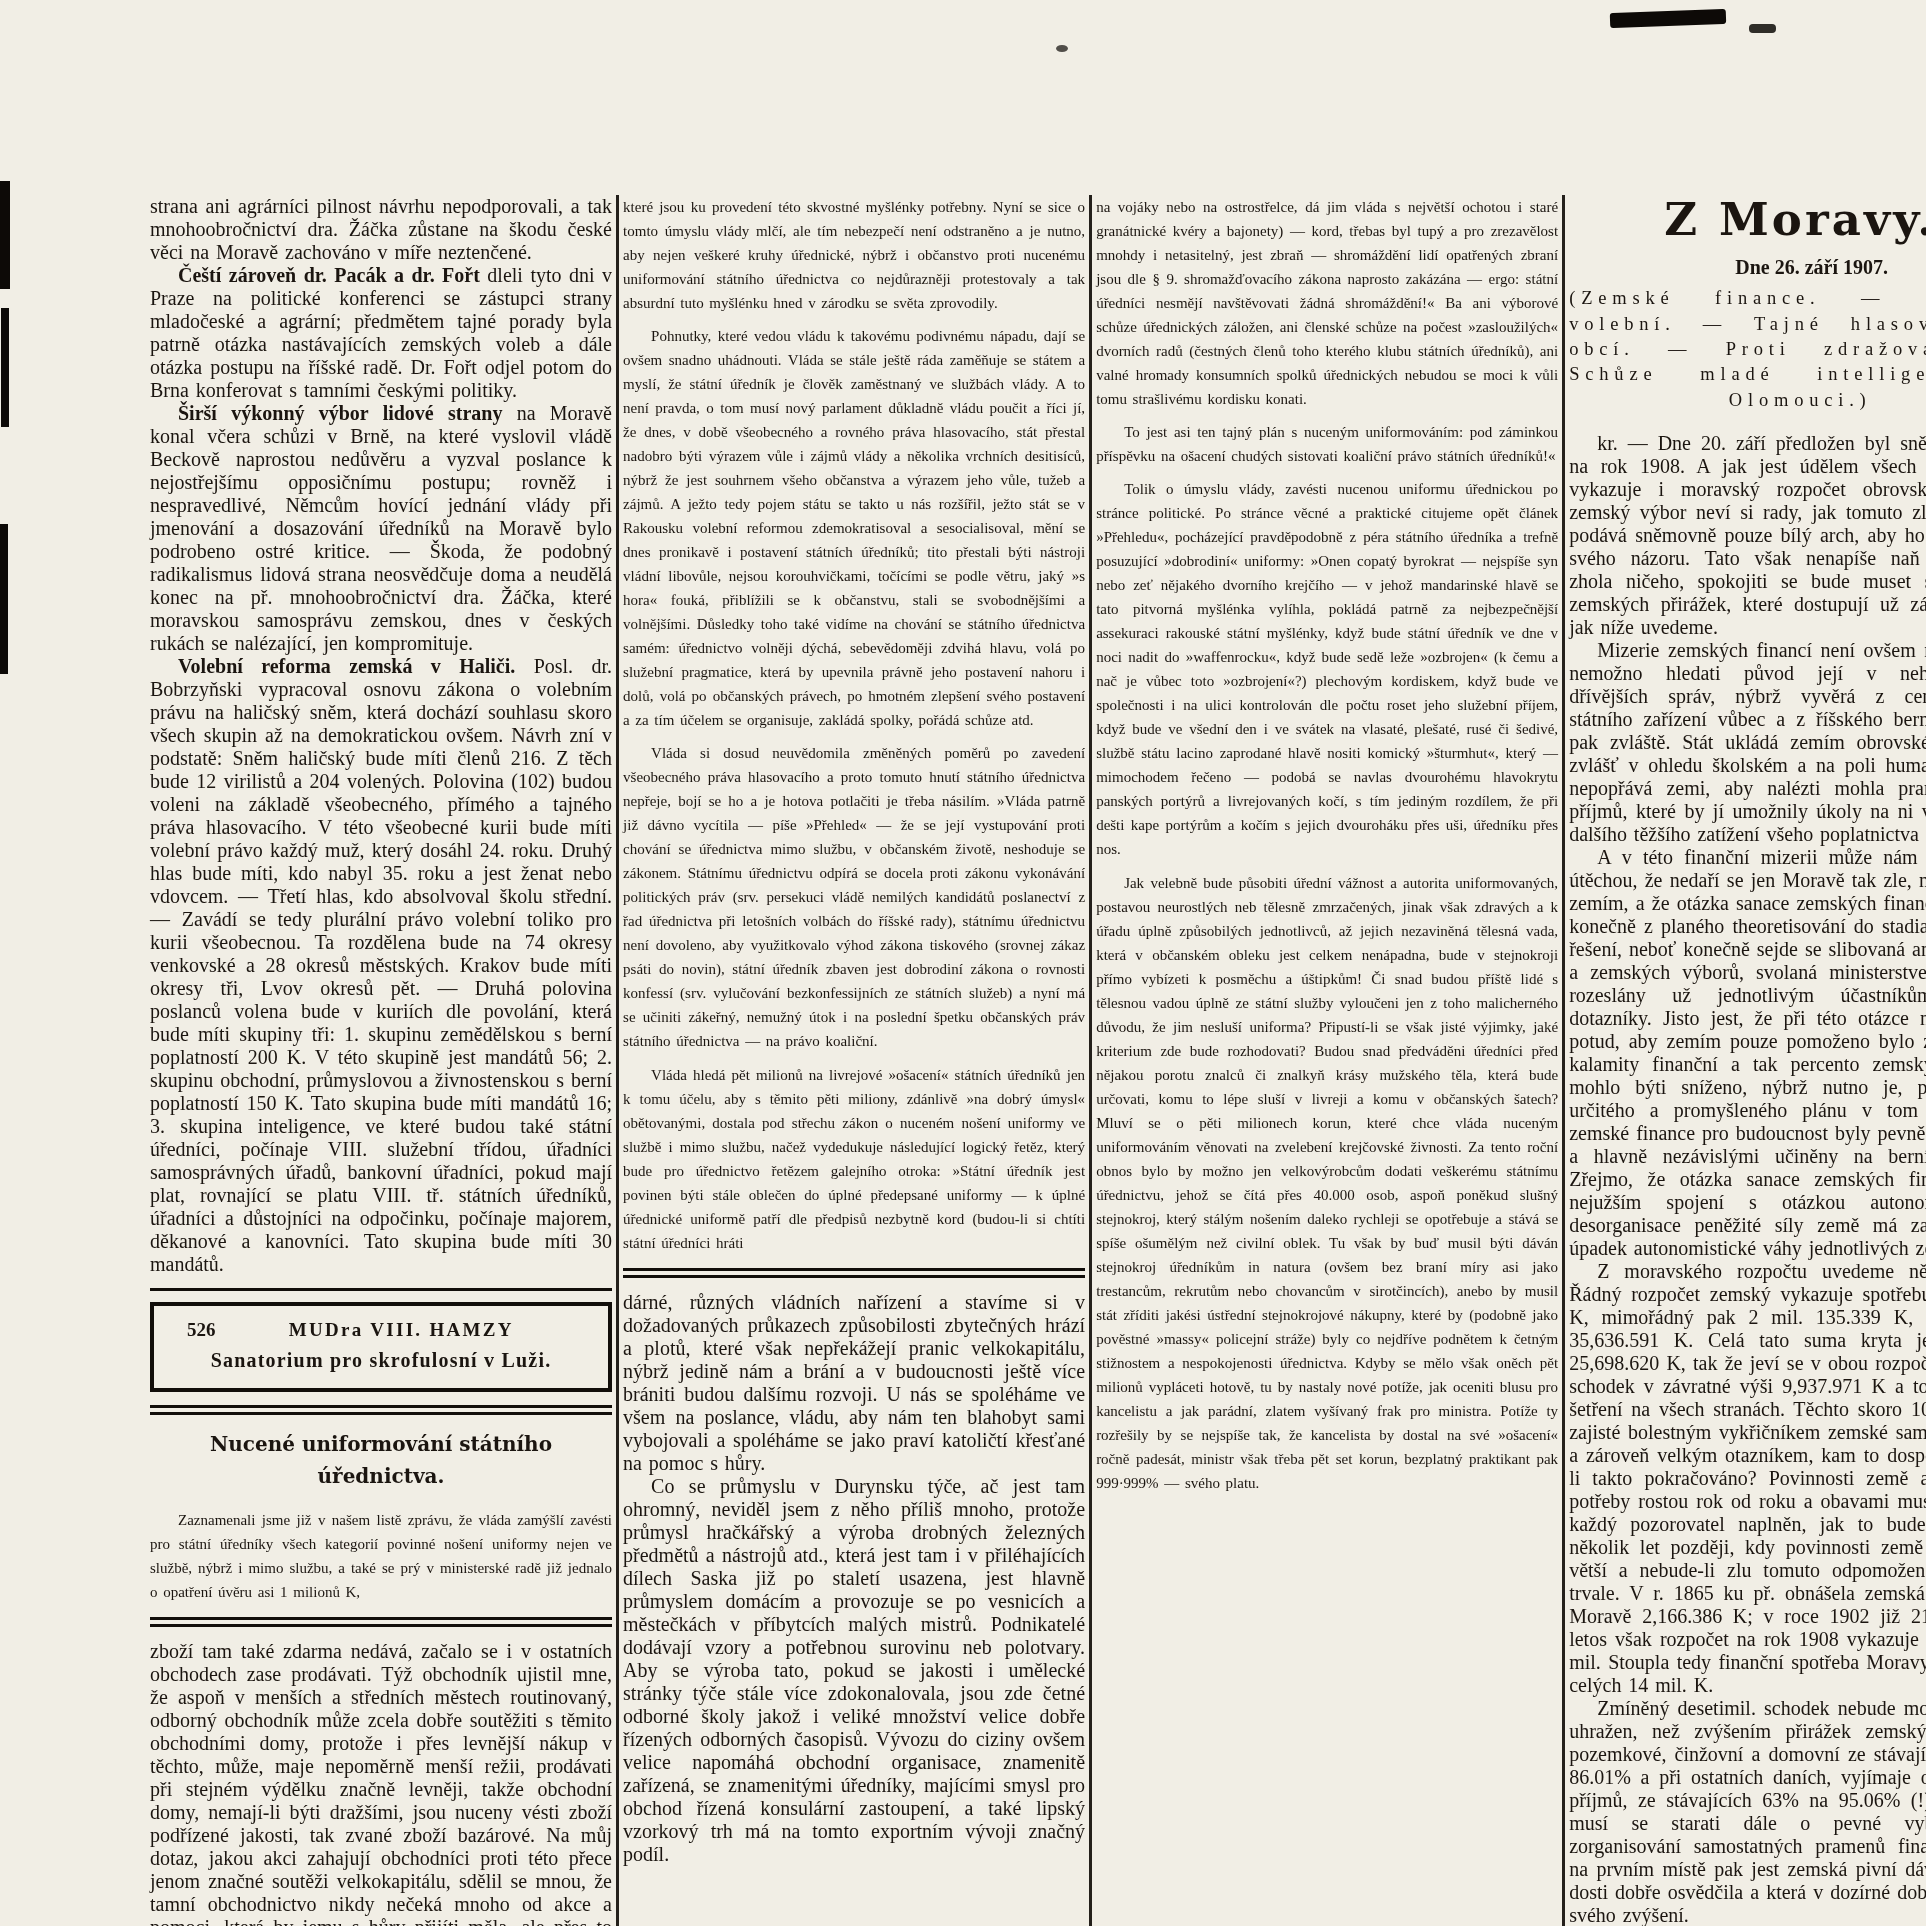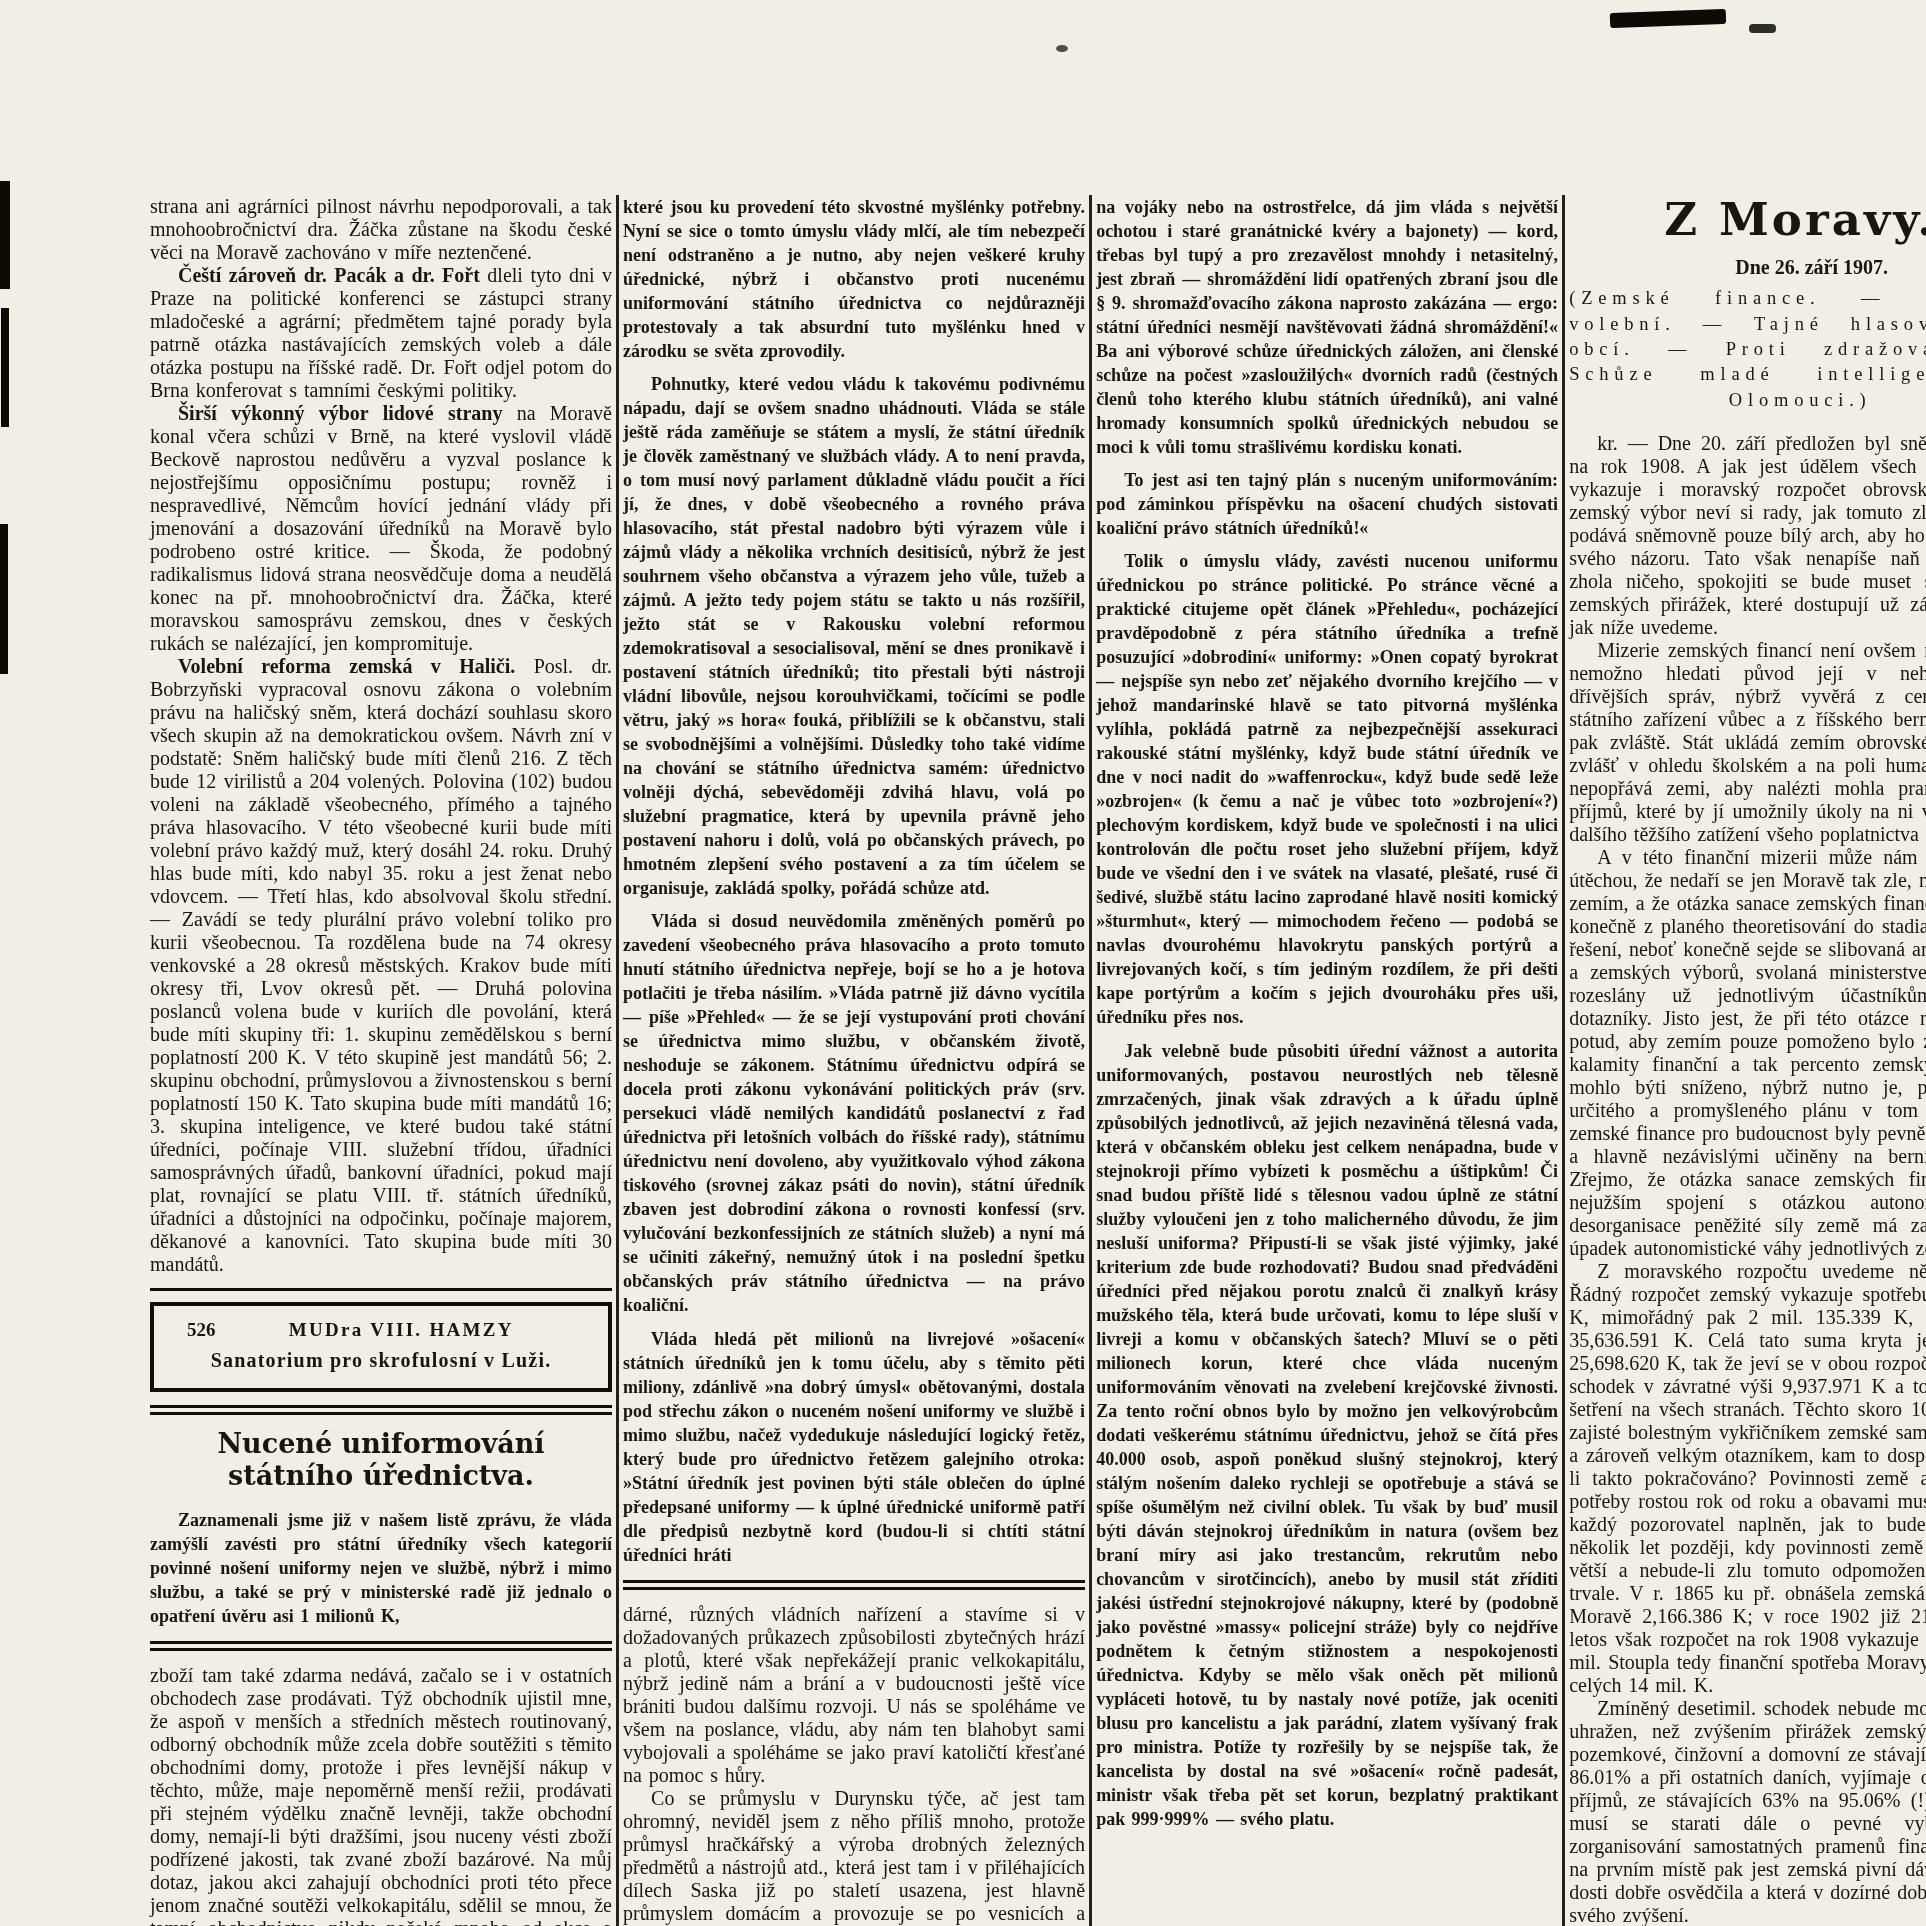--- a/index.html
+++ b/index.html
@@ -23,21 +23,21 @@
   .col{width:462px;}
   .divider{width:2.7px;background:var(--rule);margin:0 4.2px;opacity:.92;}
   .col p{
     margin:0;
     font-size:20px;line-height:23px;
     text-align:justify;
     word-spacing:1.9px;
     color:var(--ink);
   }
   .col p.ind{text-indent:28px;}
-  .col p.b{font-weight:bold;font-size:18px;line-height:24px;}
+  .col p.b{font-weight:normal;font-size:15px;line-height:24px;}
   .col p.b{margin-top:9.2px;}
   .col p.b:first-child{margin-top:0;}
   .h1{
     font-family:"DejaVu Serif","Liberation Serif",serif;
     font-weight:bold;font-size:45px;line-height:50px;
     text-align:center;letter-spacing:3.1px;
     margin:0 0 10px 0;
   }
   .dateline{
     font-weight:bold;font-size:20px;line-height:25px;
@@ -45,21 +45,21 @@
   }
   .spaced{
     font-size:18.5px;line-height:25.4px;
     letter-spacing:5.8px;
     text-align:justify;text-align-last:center;
     word-spacing:3.1px;
     margin:0 0 18.5px 0;
   }
   .h2{
     font-family:"DejaVu Serif","Liberation Serif",serif;
-    font-weight:bold;font-size:27px;line-height:32px;
+    font-weight:bold;font-size:20px;line-height:32px;
     text-align:center;
     margin:13px 7.7px 15.4px 7.7px;
   }
   .rule{border:0;border-top:3.1px solid var(--rule);margin:11.6px 0;}
   .dblrule{
     height:4.6px;margin:13px 0;
     border-top:3.5px solid var(--rule);
     border-bottom:3.5px solid var(--rule);
   }
   .adbox{

